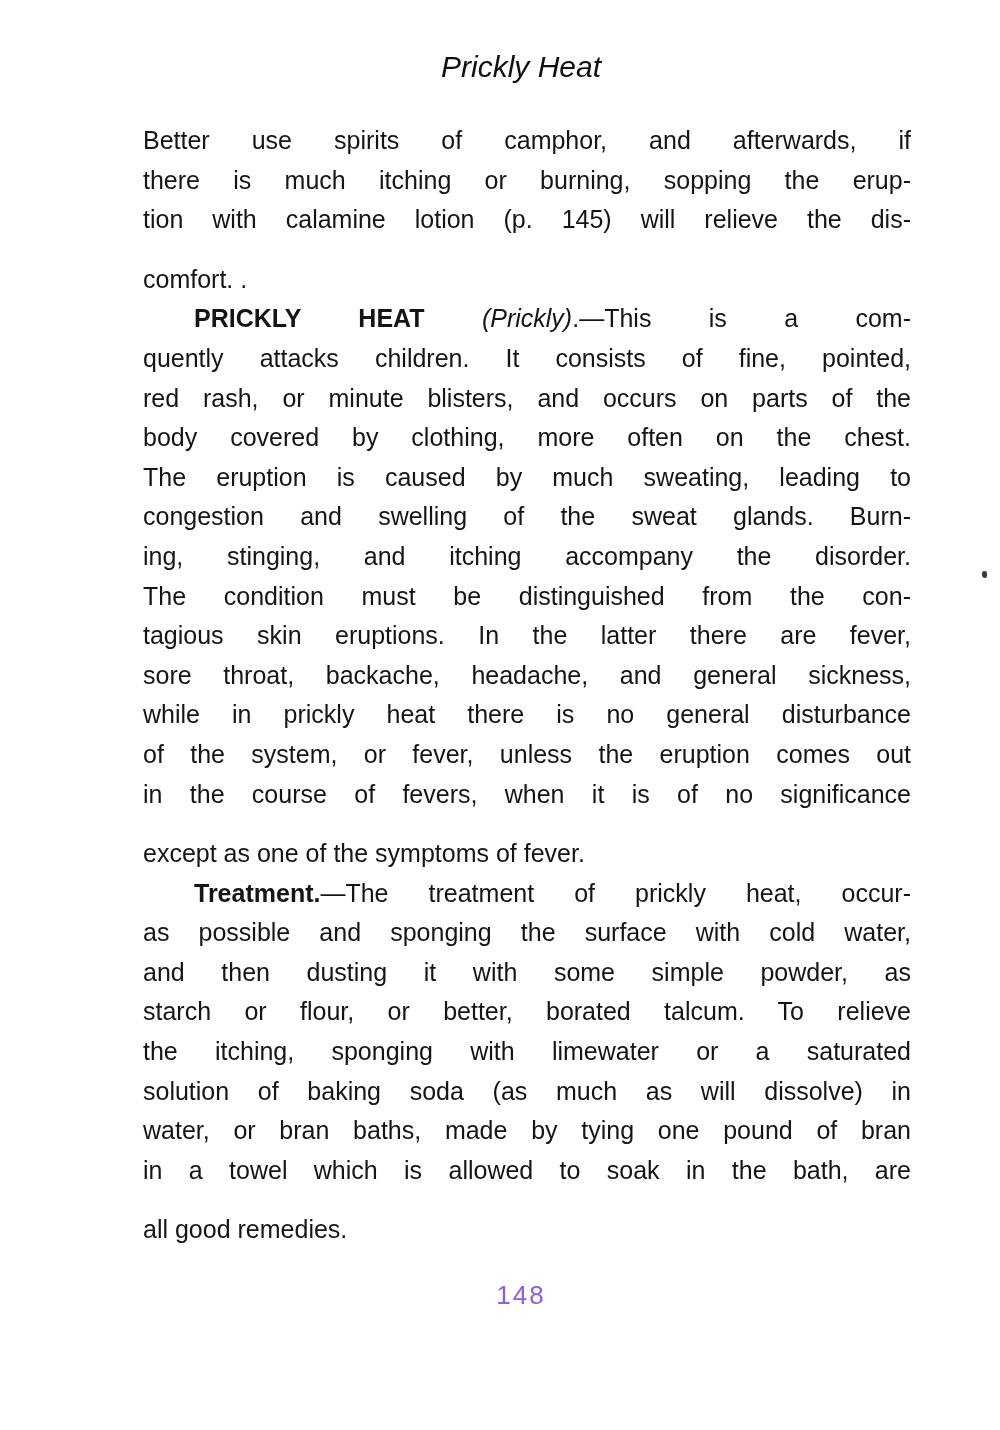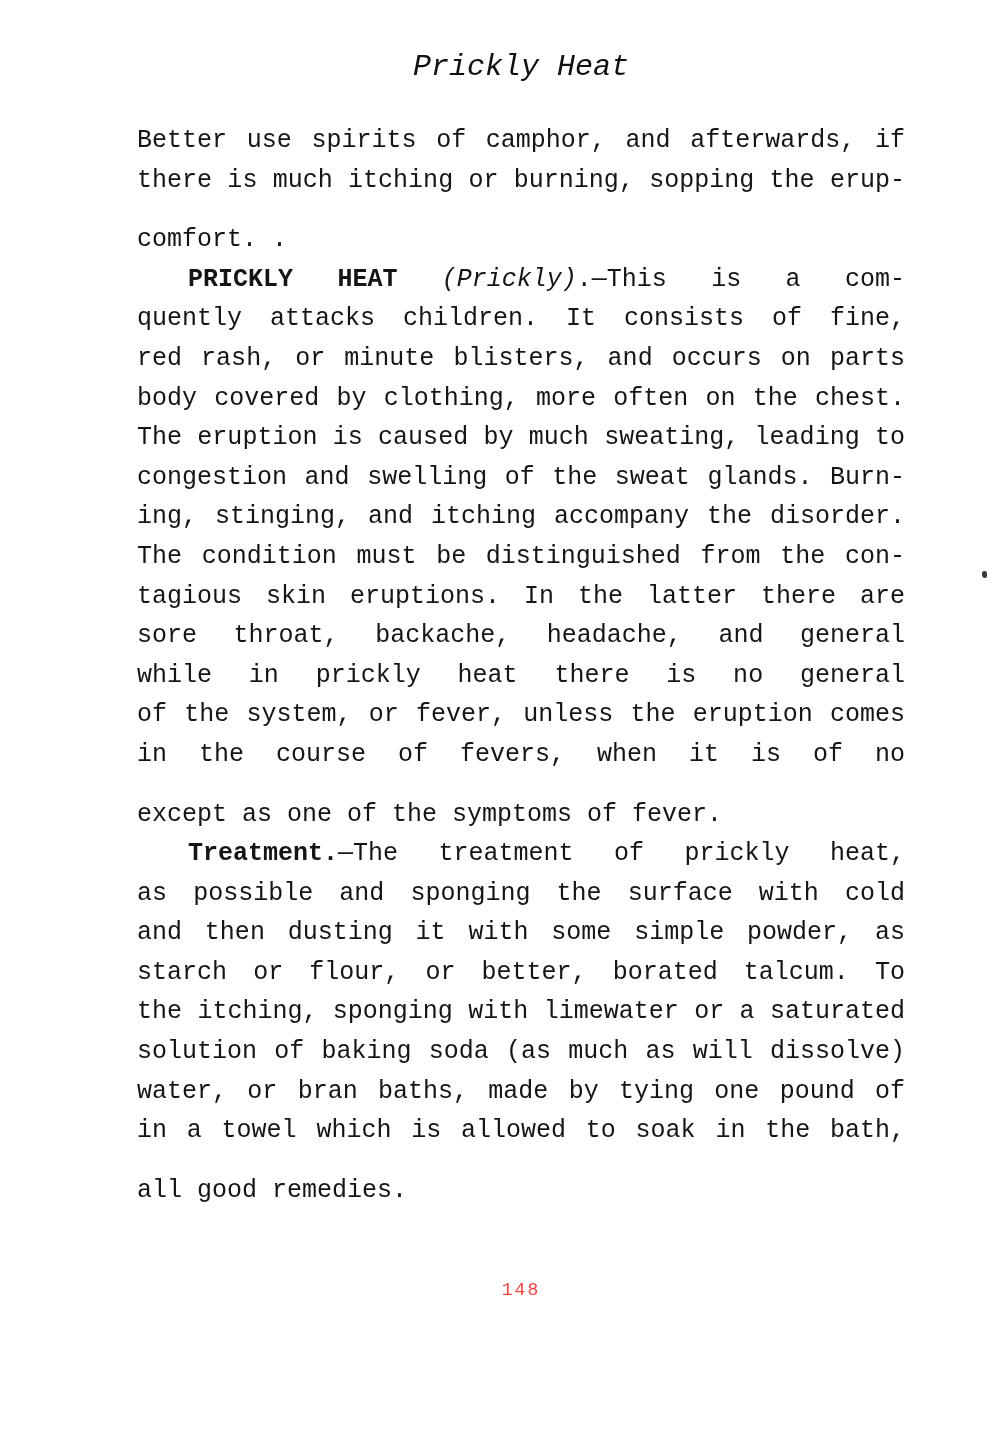--- a/index.html
+++ b/index.html
@@ -2,58 +2,58 @@
 <html><head>
 <meta charset="utf-8">
 <style>
   html, body { margin: 0; padding: 0; background: #ffffff; }
   .page {
     position: relative;
     width: 1000px;
     height: 1430px;
     background: #ffffff;
     color: #141414;
-    font-family: Liberation Mono, monospace;
+    font-family: Liberation Sans, sans-serif;
     overflow: hidden;
     border-radius: 22px;
   }
   .running-head {
     position: absolute;
     left: 137px; top: 50px; width: 768px;
     text-align: center;
     font-style: italic;
     font-size: 30px;
     line-height: 34px;
     color: #101010;
   }
   .column {
     position: absolute;
-    left: 137px; top: 121px; width: 768px;
+    left: 143px; top: 121px; width: 768px;
     font-size: 25px;
     line-height: 39.6px;
     color: #151515;
   }
   .line {
     text-align: justify;
     text-align-last: justify;
     height: 39.6px;
     overflow: hidden;
     white-space: normal;
   }
   .line.flush { text-align-last: left; margin-top: 20px; }
   .line.indent { padding-left: 51px; }
   .b { font-weight: bold; }
   .i { font-style: italic; }
   .page-number {
     position: absolute;
     left: 137px; top: 1280px; width: 768px;
     text-align: center;
-    font-size: 18px;
+    font-size: 26px;
     letter-spacing: 2px;
-    color: #ef4444;
+    color: #8b5cf6;
   }
   .speck {
     position: absolute;
     left: 982px; top: 571px;
     width: 5px; height: 7px;
     background: #3a3a3a;
     border-radius: 50% 50% 40% 60%;
   }
 </style>
 </head>
@@ -61,20 +61,21 @@
 
 <div class="page">
 
   <div class="running-head">Prickly Heat</div>
 
   <div class="column">
 
     <div>
       <div class="line">Better use spirits of camphor, and afterwards, if</div>
       <div class="line">there is much itching or burning, sopping the erup-</div>
+      <div class="line">tion with calamine lotion (p. 145) will relieve the dis-</div>
       <div class="line flush">comfort. .</div>
     </div>
 
     <div>
       <div class="line indent">
         <span class="b">PRICKLY HEAT</span>
         <span class="i">(Prickly)</span><span>.—This is a com-</span>
       </div>
       <div class="line">quently attacks children.  It consists of fine, pointed,</div>
       <div class="line">red rash, or minute blisters, and occurs on parts of the</div>

